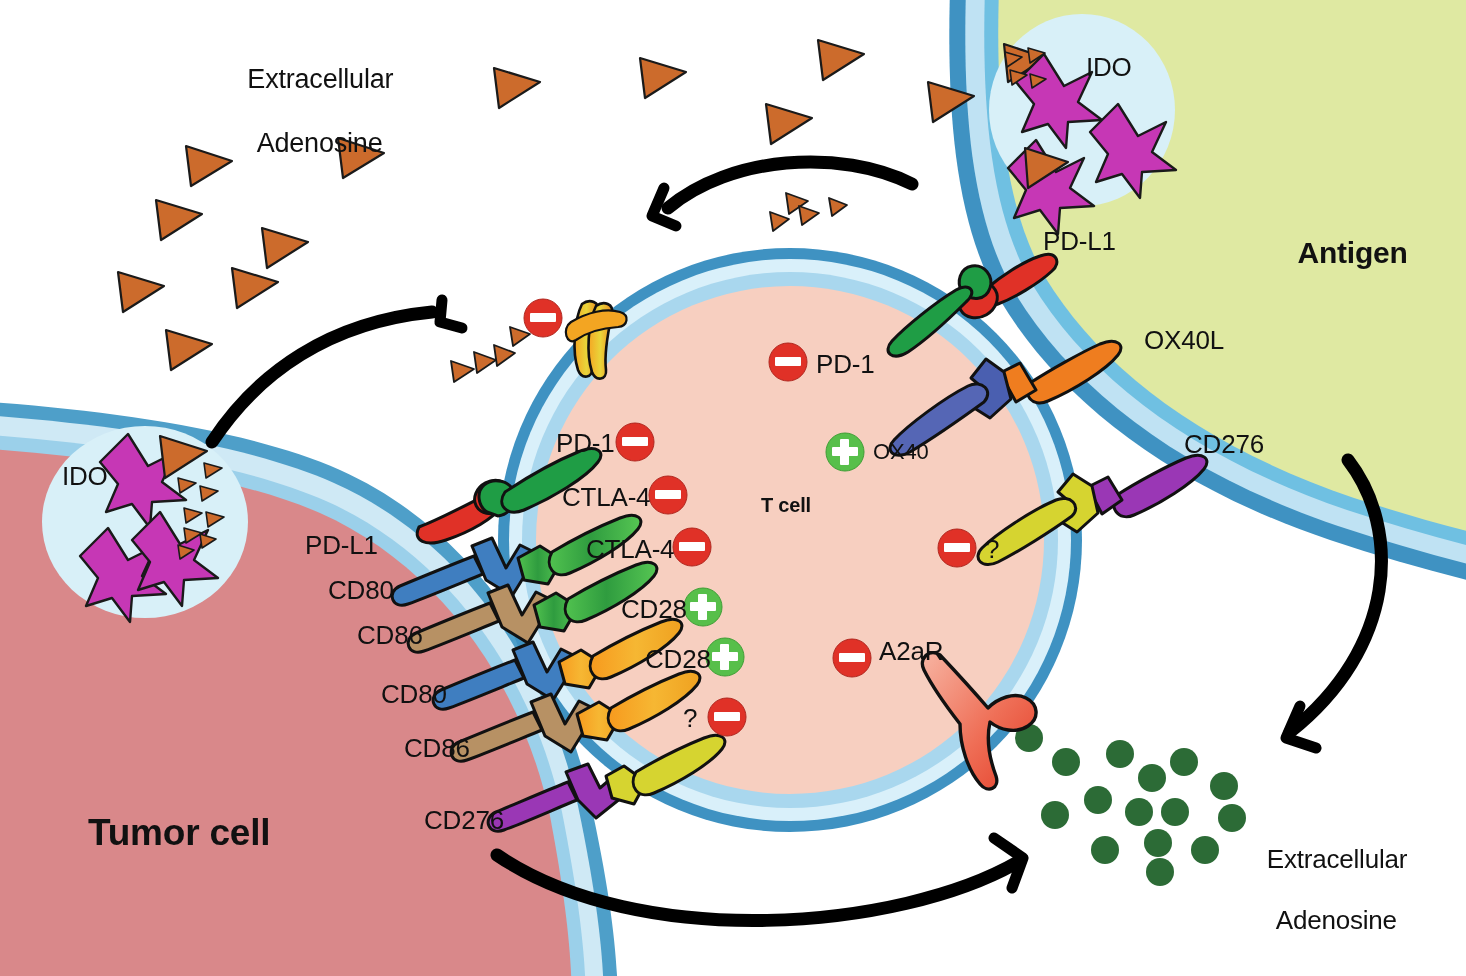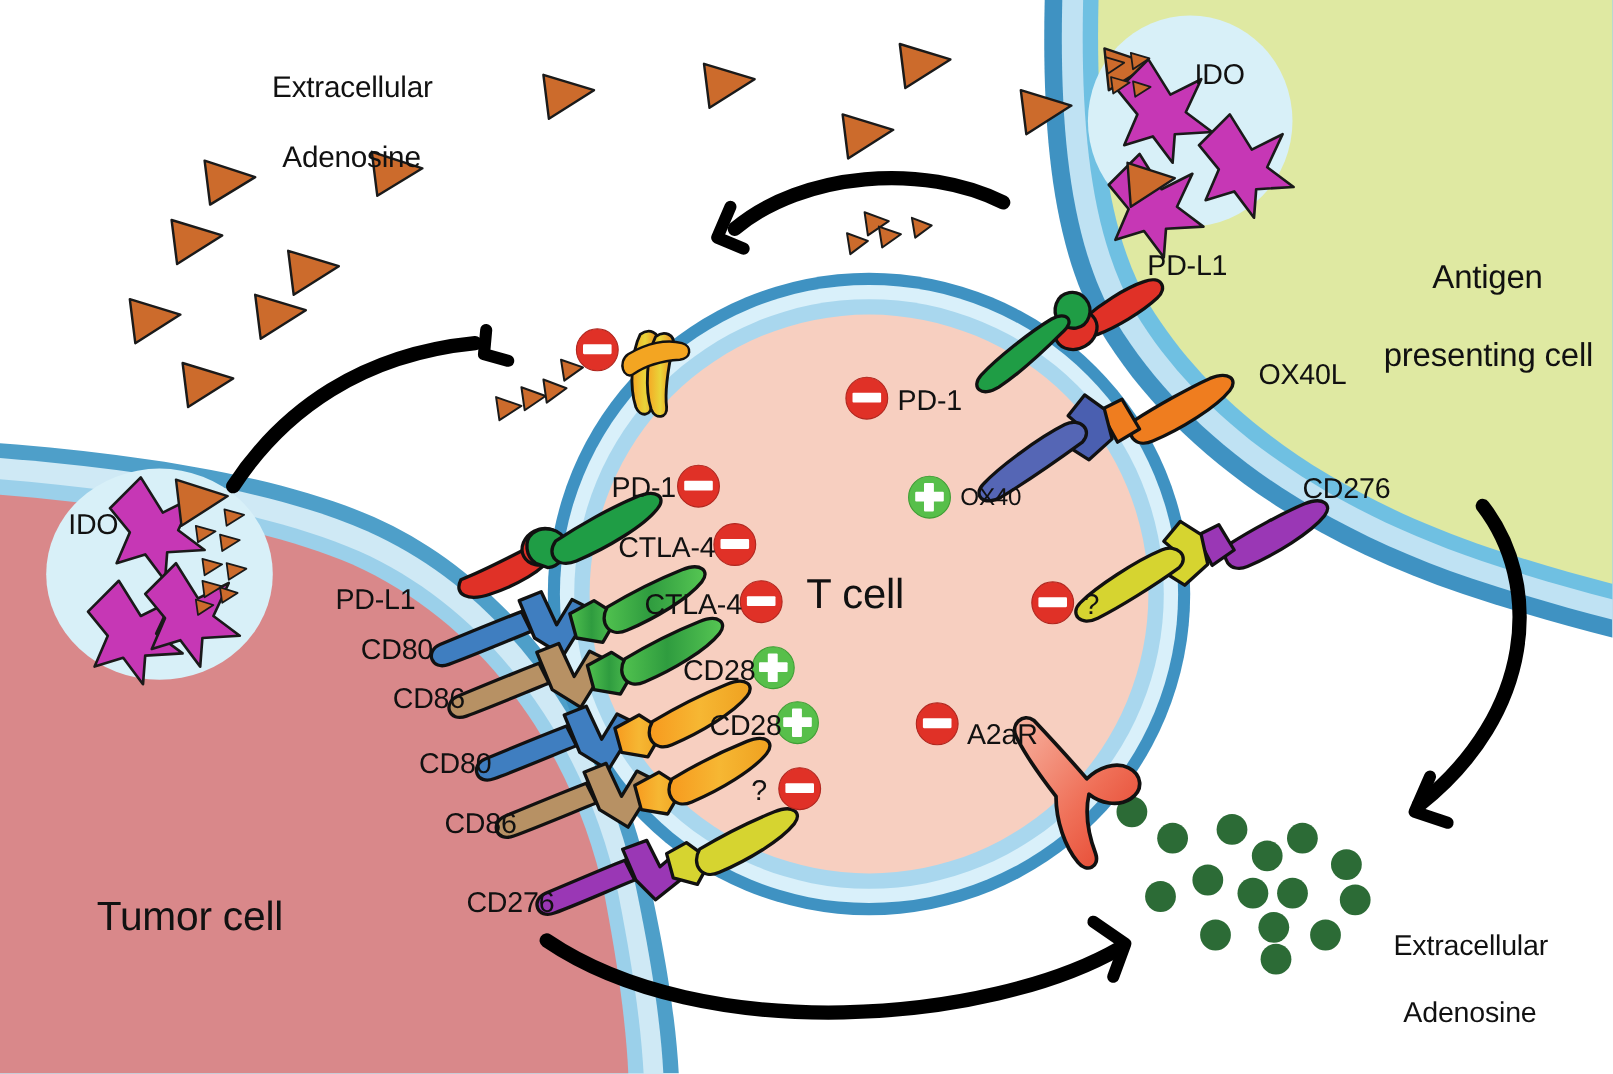--- a/index.html
+++ b/index.html
@@ -11,21 +11,21 @@
   #stage{position:relative;width:1278px;height:976px;background:#fff;}
   #stage svg{position:absolute;left:0;top:0;}
   .lbl{
     position:absolute;
     color:#111111;
     font-family:"Liberation Sans", sans-serif;
     white-space:pre;
     line-height:1.18;
     letter-spacing:-0.2px;
   }
-  .lbl.bold{font-weight:normal;}
+  .lbl.bold{font-weight:bold;}
   .ctr{text-align:center;}
 </style>
 </head>
 <body>
 
 <div id="stage">
 
 <svg width="1466" height="976" viewBox="0 0 1466 976">
   <defs>
 
@@ -324,26 +324,25 @@
 </svg>
 
 <div class="lbl ctr" style="left:228px;top:32px;width:170px;font-size:27px;">
   <span>Extracellular</span><br>
   <span>Adenosine</span>
 </div>
 
 
 <div class="lbl ctr bold" style="left:1240px;top:200px;width:210px;font-size:30px;">
   <span>Antigen</span><br>
-  <span>presenting cell</span>
 </div>
 
 <div class="lbl bold" style="left:88px;top:811px;font-size:37px;">Tumor cell</div>
 
-<div class="lbl bold" style="left:733px;top:494px;font-size:38px;margin-top:25px;">T cell</div>
+<div class="lbl bold" style="left:761px;top:494px;font-size:20px;">T cell</div>
 
 <div class="lbl" style="left:62px;top:461px;font-size:26px;">IDO</div>
 
 <div class="lbl" style="left:1086px;top:52px;font-size:26px;">IDO</div>
 
 <div class="lbl ctr" style="left:1250px;top:813px;width:160px;font-size:26px;">
   <span>Extracellular</span><br>
   <span>Adenosine</span>
 </div>
 
@@ -361,15 +360,15 @@
 <div class="lbl" style="left:556px;top:428px;font-size:26px;">PD-1</div>
 <div class="lbl" style="left:562px;top:482px;font-size:26px;">CTLA-4</div>
 <div class="lbl" style="left:586px;top:534px;font-size:26px;">CTLA-4</div>
 <div class="lbl" style="left:621px;top:594px;font-size:26px;">CD28</div>
 <div class="lbl" style="left:645px;top:644px;font-size:26px;">CD28</div>
 <div class="lbl" style="left:683px;top:703px;font-size:26px;">?</div>
 
 <div class="lbl" style="left:816px;top:349px;font-size:26px;">PD-1</div>
 <div class="lbl" style="left:873px;top:439px;font-size:22px;">OX40</div>
 <div class="lbl" style="left:985px;top:534px;font-size:26px;">?</div>
-<div class="lbl" style="left:879px;top:652px;font-size:26px;text-align:right;">A2aR</div>
+<div class="lbl" style="left:879px;top:636px;font-size:26px;text-align:right;">A2aR</div>
 
 </div>
 
 </body></html>

